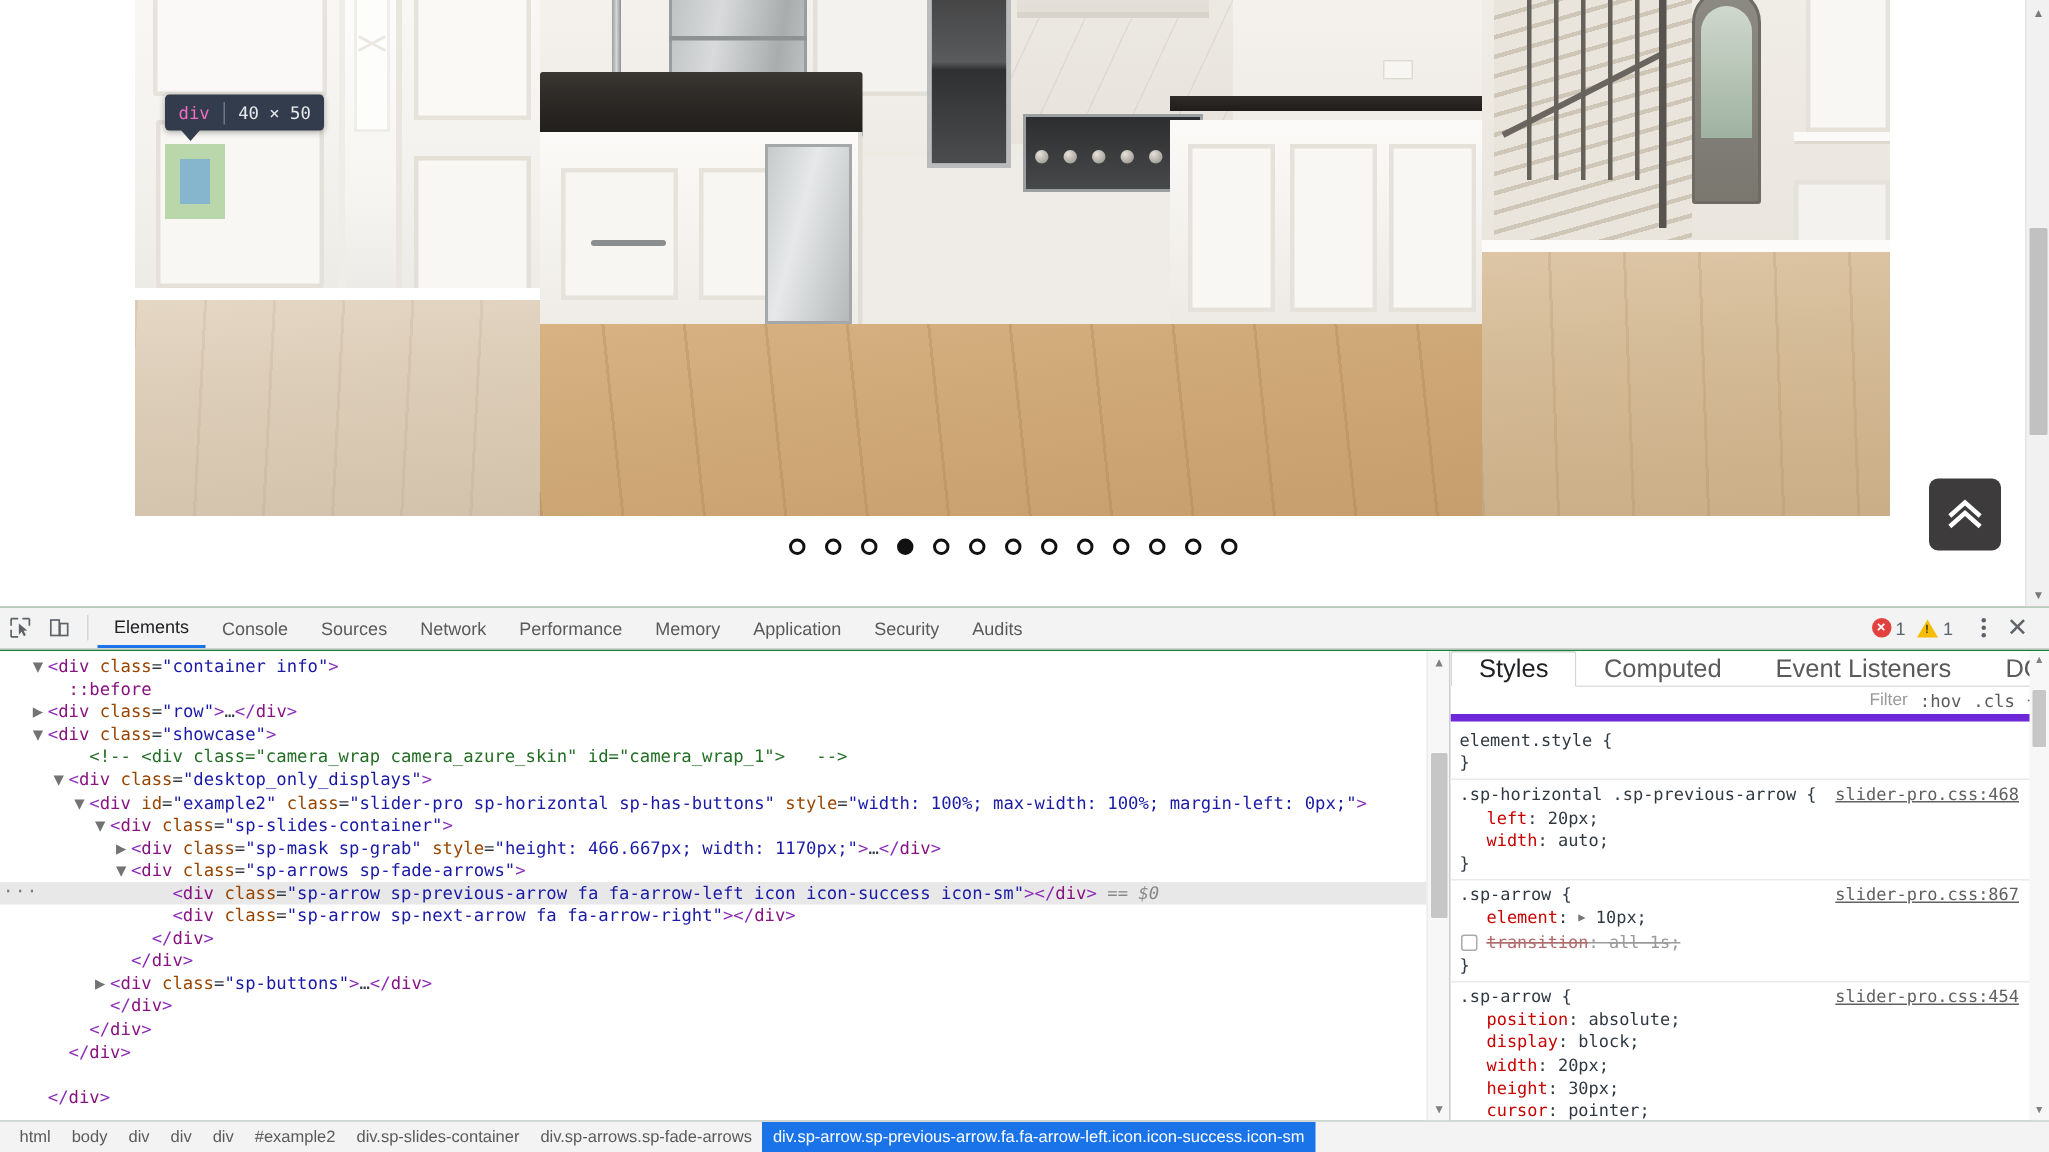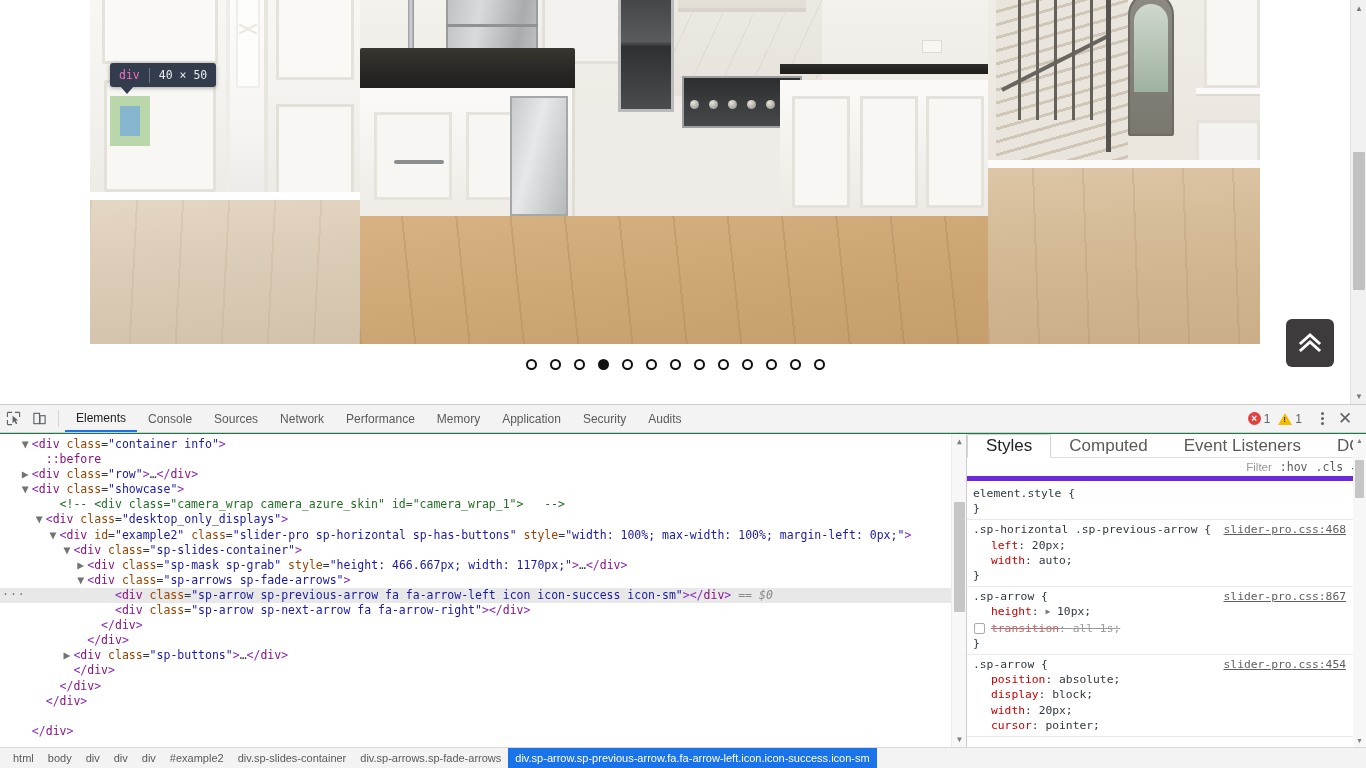--- a/index.html
+++ b/index.html
@@ -563,30 +563,31 @@
             <div class="rule">
               <div class="hdr"><span class="sel-txt">.sp-horizontal .sp-previous-arrow {</span></div>
               <span class="origin">slider-pro.css:468</span>
               <div class="decl"><span class="prop">left</span>: <span class="val">20px</span>;</div>
               <div class="decl"><span class="prop">width</span>: <span class="val">auto</span>;</div>
               <div class="brace">}</div>
             </div>
             <div class="rule">
               <div class="hdr"><span class="sel-txt">.sp-arrow {</span></div>
               <span class="origin">slider-pro.css:867</span>
-              <div class="decl"><span class="prop">height</span>: <span class="tri">▶</span> <span class="val">10px</span>;</div>
+              <div class="decl"><span class="prop">element</span>: <span class="tri">▶</span> <span class="val">10px</span>;</div>
               <div class="decl disabled"><span class="cbox"></span><span class="prop">transition</span>: <span class="val">all 1s</span>;</div>
               <div class="brace">}</div>
             </div>
             <div class="rule">
               <div class="hdr"><span class="sel-txt">.sp-arrow {</span></div>
               <span class="origin">slider-pro.css:454</span>
               <div class="decl"><span class="prop">position</span>: <span class="val">absolute</span>;</div>
               <div class="decl"><span class="prop">display</span>: <span class="val">block</span>;</div>
               <div class="decl"><span class="prop">width</span>: <span class="val">20px</span>;</div>
+              <div class="decl"><span class="prop">height</span>: <span class="val">30px</span>;</div>
               <div class="decl"><span class="prop">cursor</span>: <span class="val">pointer</span>;</div>
             </div>
           </div>
       </div>
       <div id="styles-scroll">
         <div class="a up">▲</div>
         <div class="thumb"></div>
         <div class="a down">▼</div>
       </div>
     </div>

